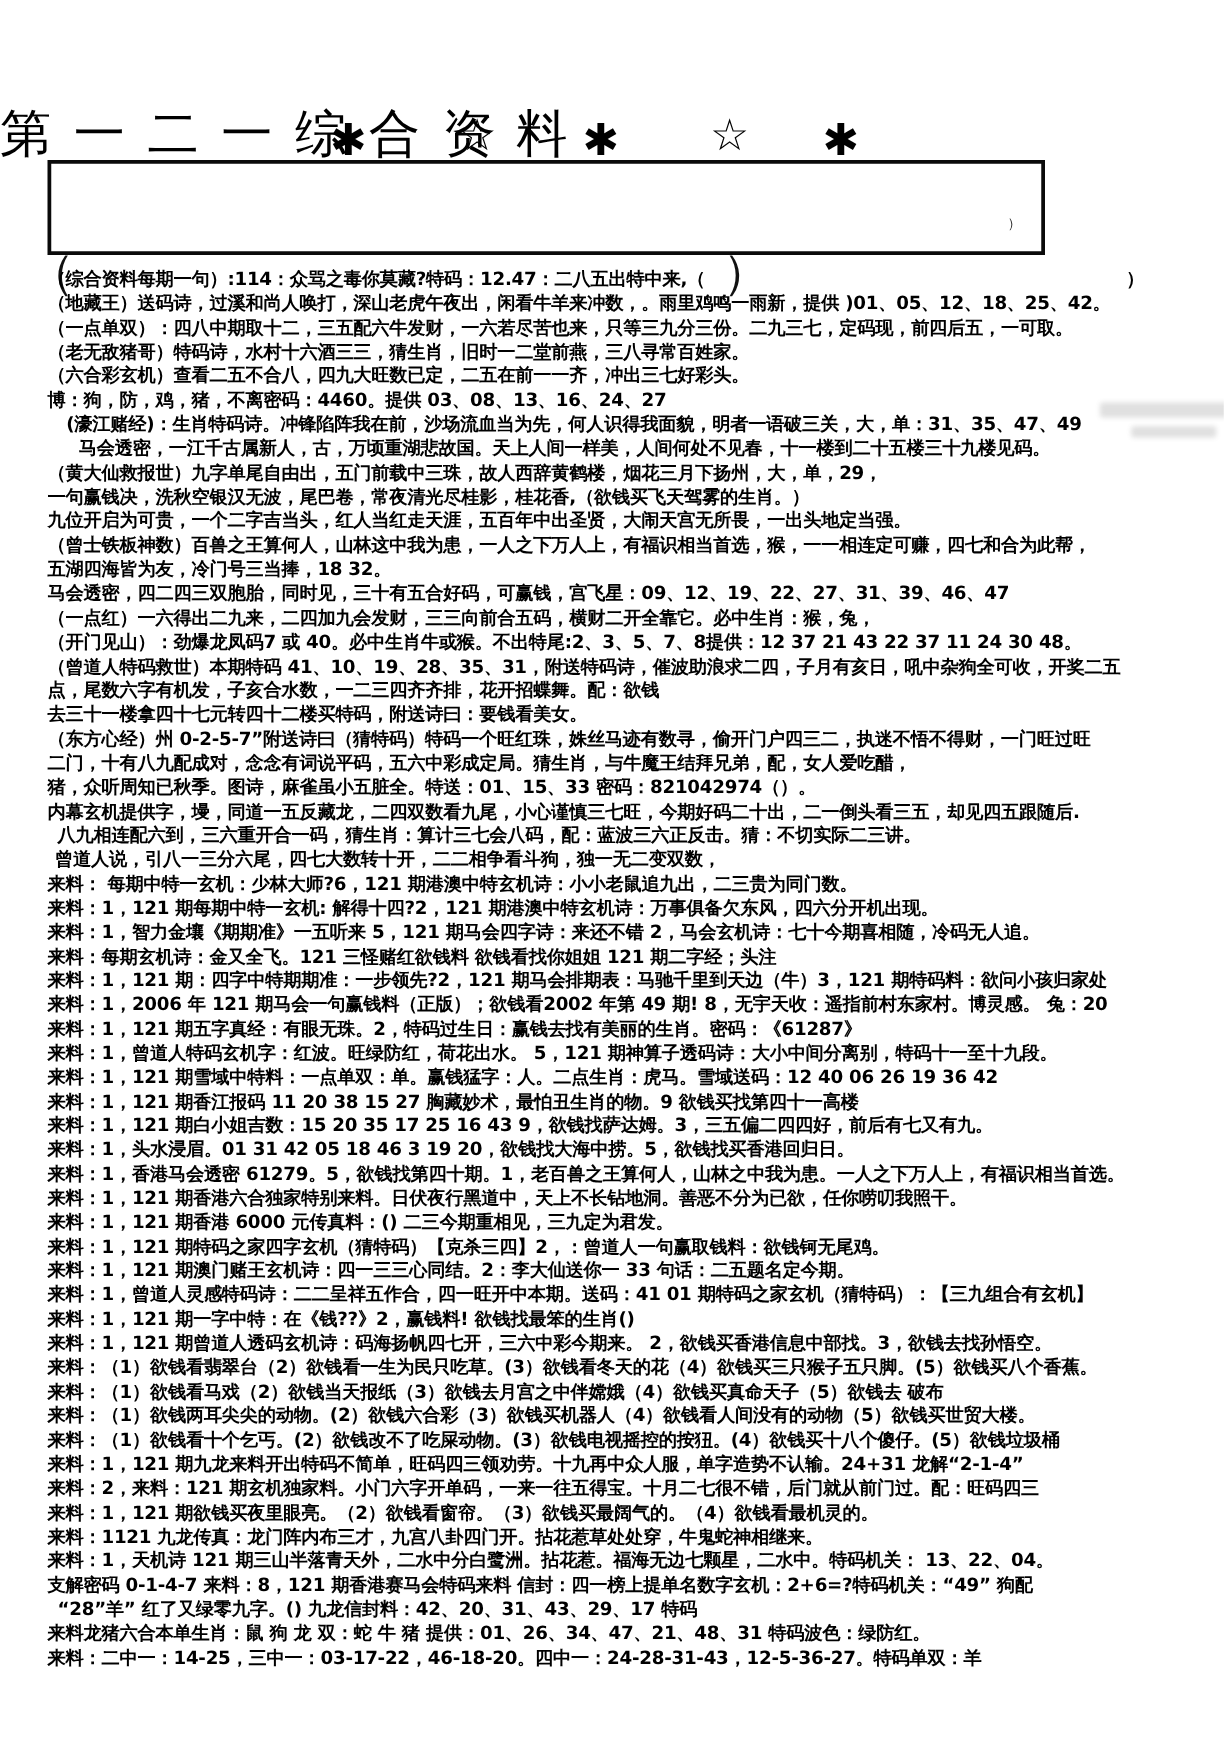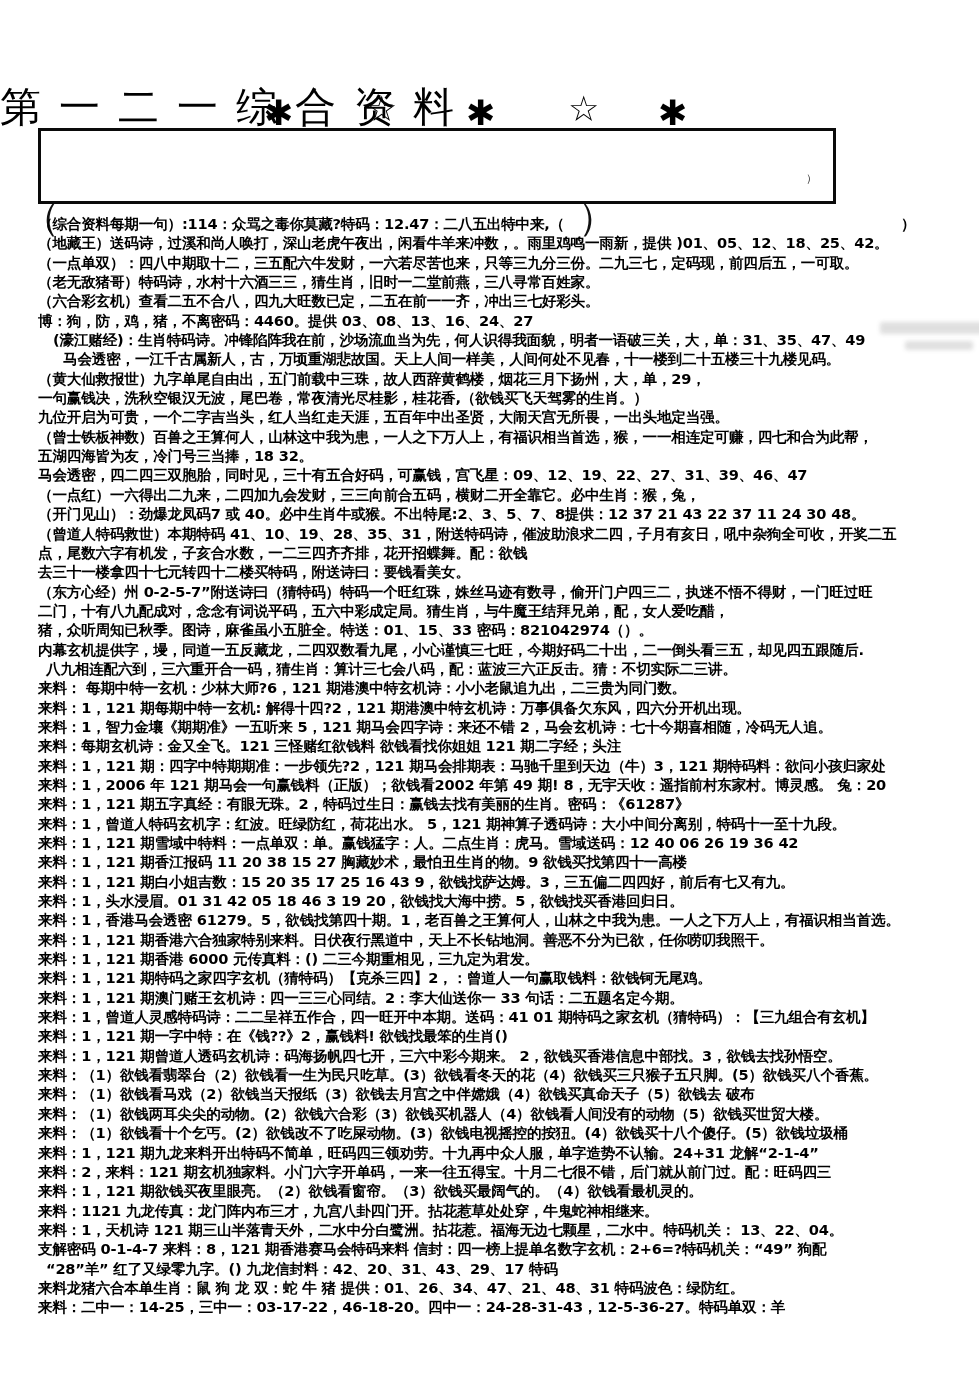--- a/index.html
+++ b/index.html
@@ -81,20 +81,21 @@
     <div class="line"><span>（一点红）一六得出二九来，二四加九会发财，三三向前合五码，横财二开全靠它。必中生肖：猴，兔，</span></div>
     <div class="line"><span>（开门见山）：劲爆龙凤码7 或 40。必中生肖牛或猴。不出特尾:2、3、5、7、8提供：12 37 21 43 22 37 11 24 30 48。</span></div>
     <div class="line"><span>（曾道人特码救世）本期特码 41、10、19、28、35、31，附送特码诗，催波助浪求二四，子月有亥日，吼中杂狗全可收，开奖二五</span></div>
     <div class="line"><span>点，尾数六字有机发，子亥合水数，一二三四齐齐排，花开招蝶舞。配：欲钱</span></div>
     <div class="line"><span>去三十一楼拿四十七元转四十二楼买特码，附送诗曰：要钱看美女。</span></div>
     <div class="line"><span>（东方心经）州 0-2-5-7”附送诗曰（猜特码）特码一个旺红珠，姝丝马迹有数寻，偷开门户四三二，执迷不悟不得财，一门旺过旺</span></div>
     <div class="line"><span>二门，十有八九配成对，念念有词说平码，五六中彩成定局。猜生肖，与牛魔王结拜兄弟，配，女人爱吃醋，</span></div>
     <div class="line"><span>猪，众听周知已秋季。图诗，麻雀虽小五脏全。特送：01、15、33 密码：821042974（）。</span></div>
     <div class="line"><span>内幕玄机提供字，墁，同道一五反藏龙，二四双数看九尾，小心谨慎三七旺，今期好码二十出，二一倒头看三五，却见四五跟随后.</span></div>
     <div class="line" style="padding-left: 8px;"><span>八九相连配六到，三六重开合一码，猜生肖：算计三七会八码，配：蓝波三六正反击。猜：不切实际二三讲。</span></div>
+    <div class="line" style="padding-left: 6px;"><span>曾道人说，引八一三分六尾，四七大数转十开，二二相争看斗狗，独一无二变双数，</span></div>
     <div class="line"><span>来料： 每期中特一玄机：少林大师?6，121 期港澳中特玄机诗：小小老鼠追九出，二三贵为同门数。</span></div>
     <div class="line"><span>来料：1，121 期每期中特一玄机:  解得十四?2，121 期港澳中特玄机诗：万事俱备欠东风，四六分开机出现。</span></div>
     <div class="line"><span>来料：1，智力金壤《期期准》一五听来  5，121 期马会四字诗：来还不错 2，马会玄机诗：七十今期喜相随，冷码无人追。</span></div>
     <div class="line"><span>来料：每期玄机诗：金又全飞。121 三怪赌红欲钱料  欲钱看找你姐姐  121 期二字经；头注</span></div>
     <div class="line"><span>来料：1，121 期：四字中特期期准：一步领先?2，121 期马会排期表：马驰千里到天边（牛）3，121 期特码料：欲问小孩归家处</span></div>
     <div class="line"><span>来料：1，2006 年 121 期马会一句赢钱料（正版）；欲钱看2002 年第 49 期! 8，无宇天收：遥指前村东家村。博灵感。 兔：20</span></div>
     <div class="line"><span>来料：1，121 期五字真经：有眼无珠。2，特码过生日：赢钱去找有美丽的生肖。密码：《61287》</span></div>
     <div class="line"><span>来料：1，曾道人特码玄机字：红波。旺绿防红，荷花出水。  5，121 期神算子透码诗：大小中间分离别，特码十一至十九段。</span></div>
     <div class="line"><span>来料：1，121 期雪域中特料：一点单双：单。赢钱猛字：人。二点生肖：虎马。雪域送码：12 40 06 26 19 36 42</span></div>
     <div class="line"><span>来料：1，121 期香江报码 11 20 38 15 27 胸藏妙术，最怕丑生肖的物。9 欲钱买找第四十一高楼</span></div>

